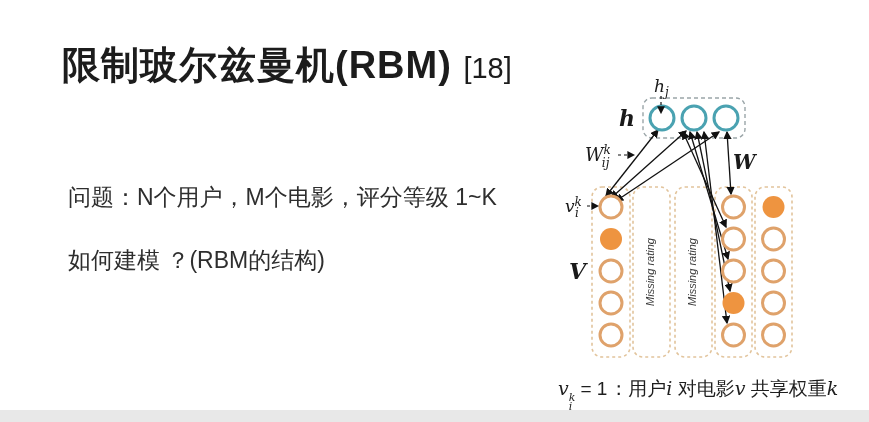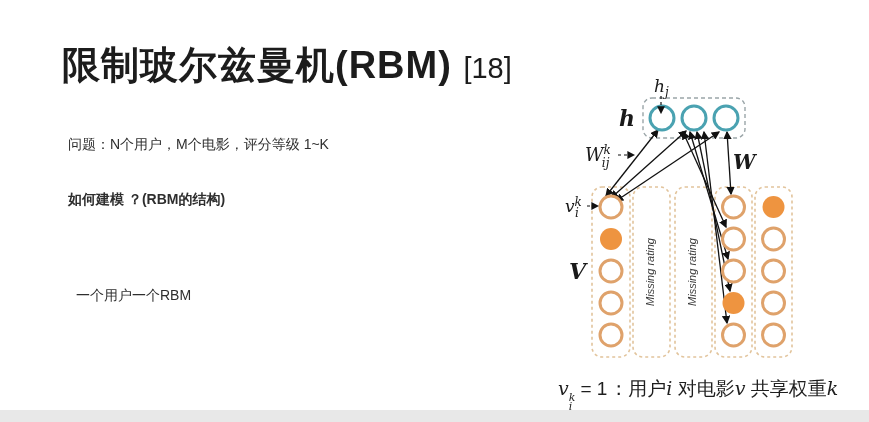--- a/index.html
+++ b/index.html
@@ -7,24 +7,24 @@
     position:relative;width:869px;height:410px;background:#ffffff;
     font-family:"Liberation Sans","DejaVu Sans",sans-serif;color:#262626;
     overflow:hidden;margin:0 auto;
   }
   .title{
     position:absolute;left:62px;top:40px;font-size:38px;font-weight:600;
     color:#1c1c1c;letter-spacing:1px;white-space:nowrap;
   }
   .title .ref{font-size:29px;font-weight:400;letter-spacing:0;}
   .bullet{
-    position:absolute;font-size:14px;color:#2e2e2e;white-space:nowrap;line-height:1.1;
+    position:absolute;font-size:23px;color:#2e2e2e;white-space:nowrap;line-height:1.1;margin-top:48px;
   }
   .b1{left:68px;top:137px;}
-  .b2{left:68px;top:192px;font-weight:bold;}
+  .b2{left:68px;top:200px;}
   .b3{left:68px;top:238px;}
   .b4{left:76px;top:288px;}
   .b5{left:68px;top:333px;}
   .red{color:#c9241f;}
   .diagram{position:absolute;left:555px;top:55px;}
   .formula{
     position:absolute;left:558px;top:376px;font-size:19px;color:#1e1e1e;white-space:nowrap;
   }
   .mvar{font-family:"DejaVu Serif","Liberation Serif",serif;font-style:italic;}
   .stack{
@@ -36,21 +36,20 @@
 </style>
 </head>
 <body>
 
 <div class="slide">
 
   <div class="title"><span>限制玻尔兹曼机(RBM)</span> <span class="ref">[18]</span></div>
 
   <div class="bullet b1">问题：N个用户，M个电影，评分等级 1~K</div>
   <div class="bullet b2">如何建模 ？(RBM的结构)</div>
-  <div class="bullet b4">一个用户一个RBM</div>
 
   <svg class="diagram" width="314" height="320" viewBox="0 0 314 320">
     <defs>
       <marker id="arr" viewBox="0 0 10 10" refX="8.5" refY="5" markerWidth="6.5" markerHeight="6.5" orient="auto-start-reverse">
         <path d="M0,0 L10,5 L0,10 z" fill="#111111"></path>
       </marker>
     </defs>
 
     <rect x="37" y="132" width="38" height="170" rx="10" fill="none" stroke="#e2c49c" stroke-width="1.6" stroke-dasharray="3 3"></rect>
     <rect x="78" y="132" width="37" height="170" rx="10" fill="none" stroke="#e2c49c" stroke-width="1.6" stroke-dasharray="3 3"></rect>

